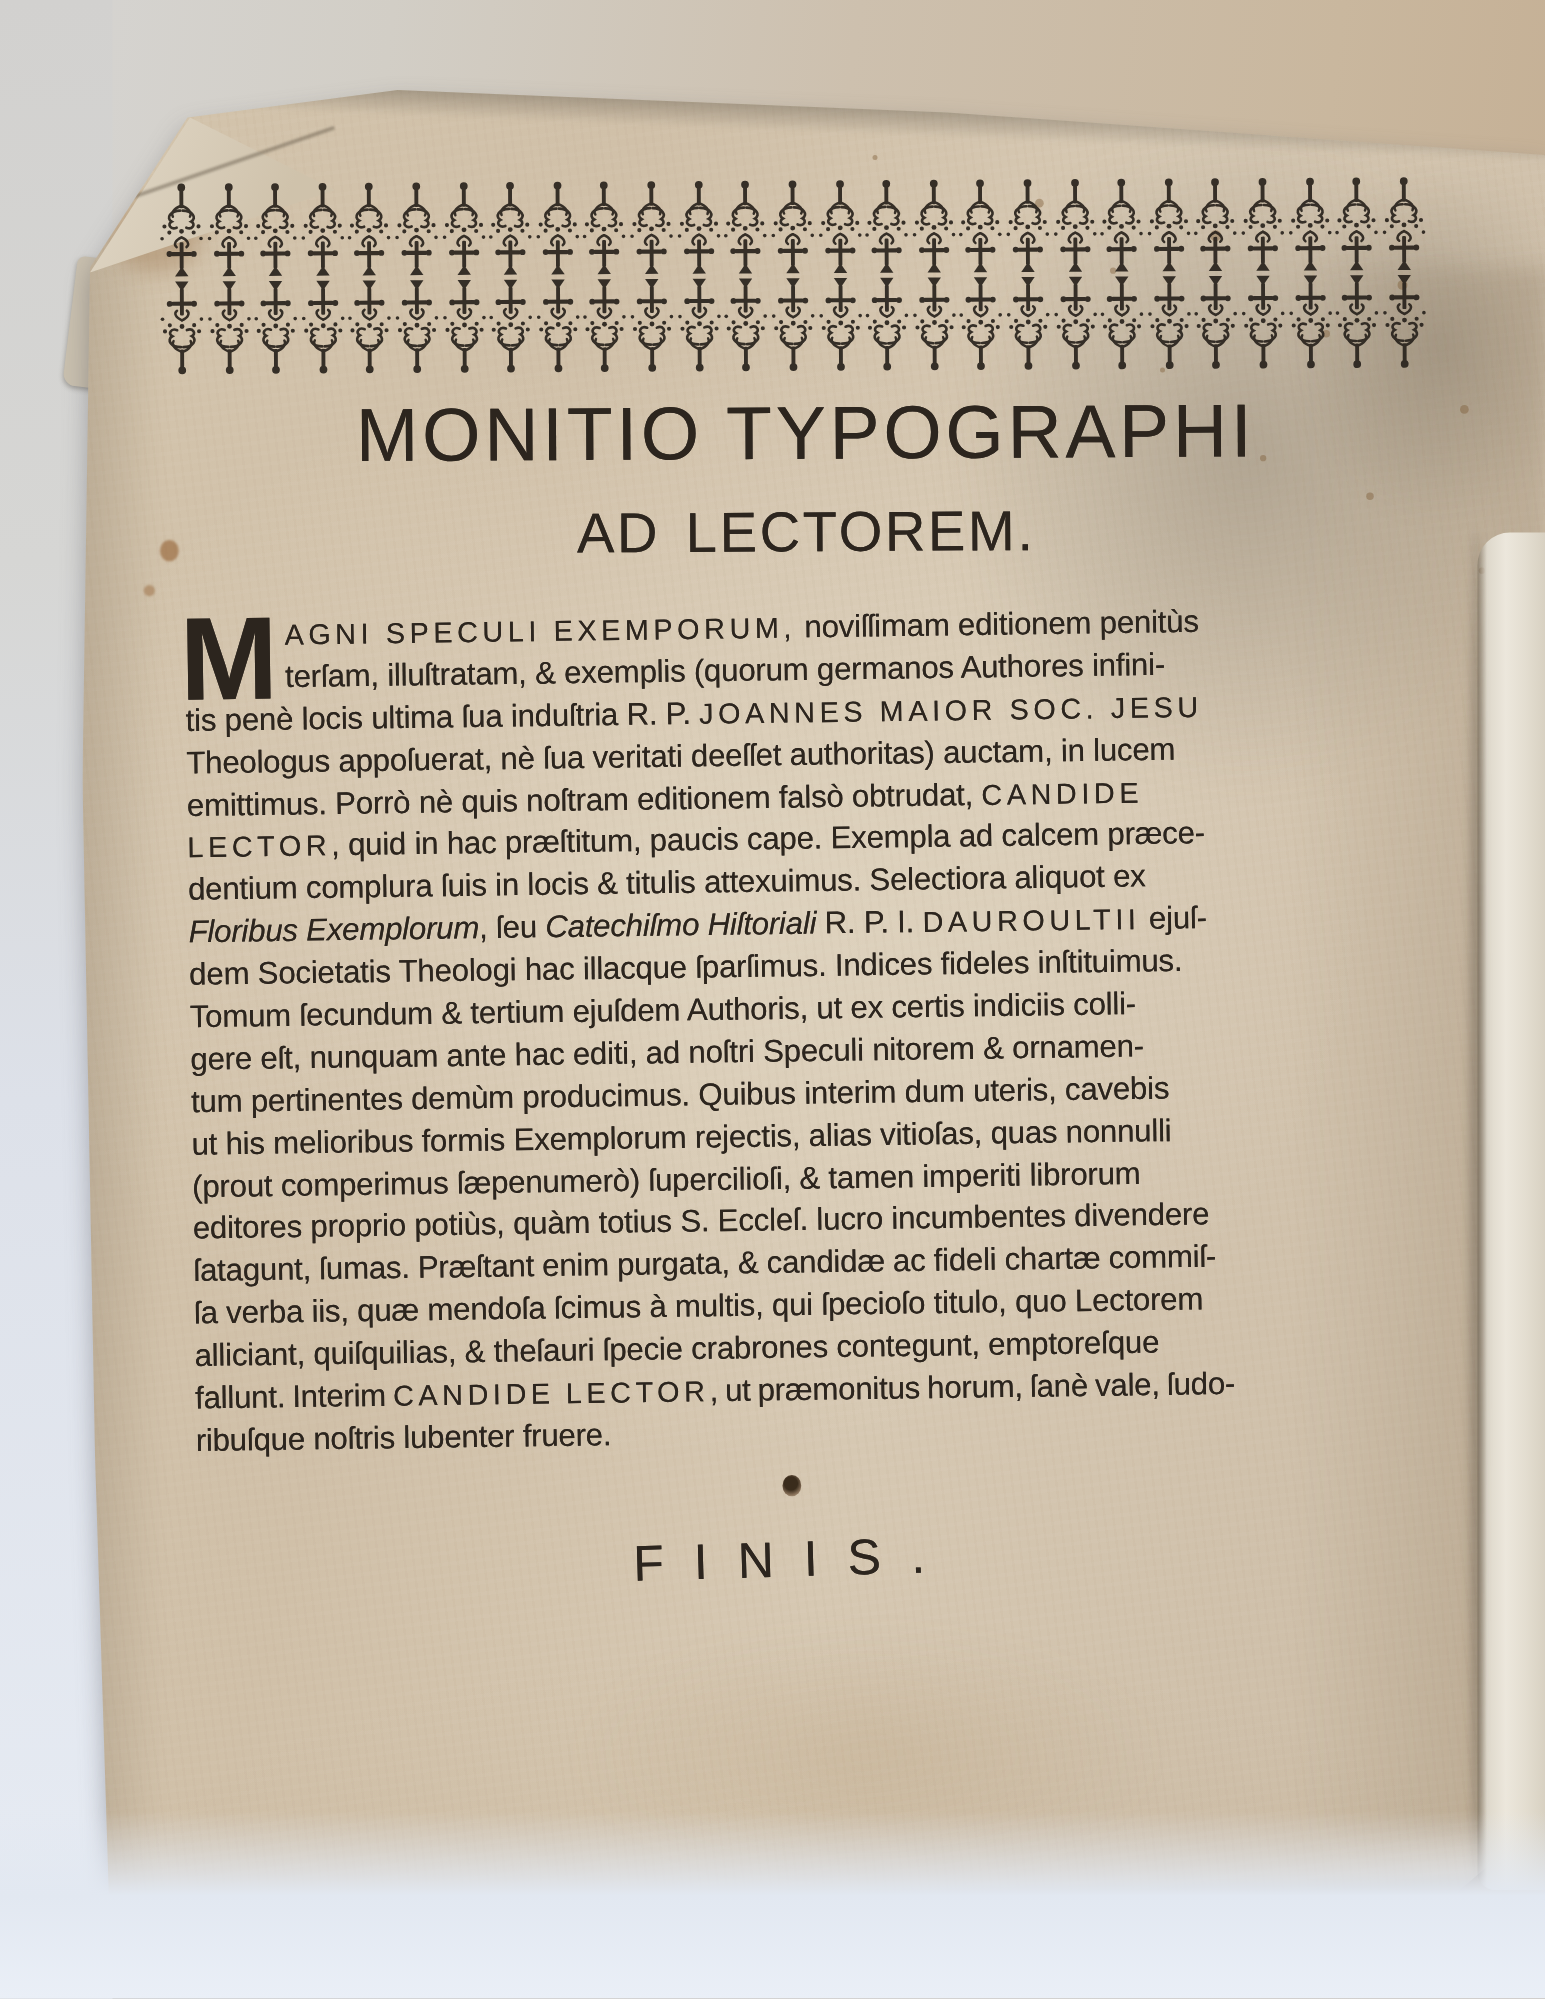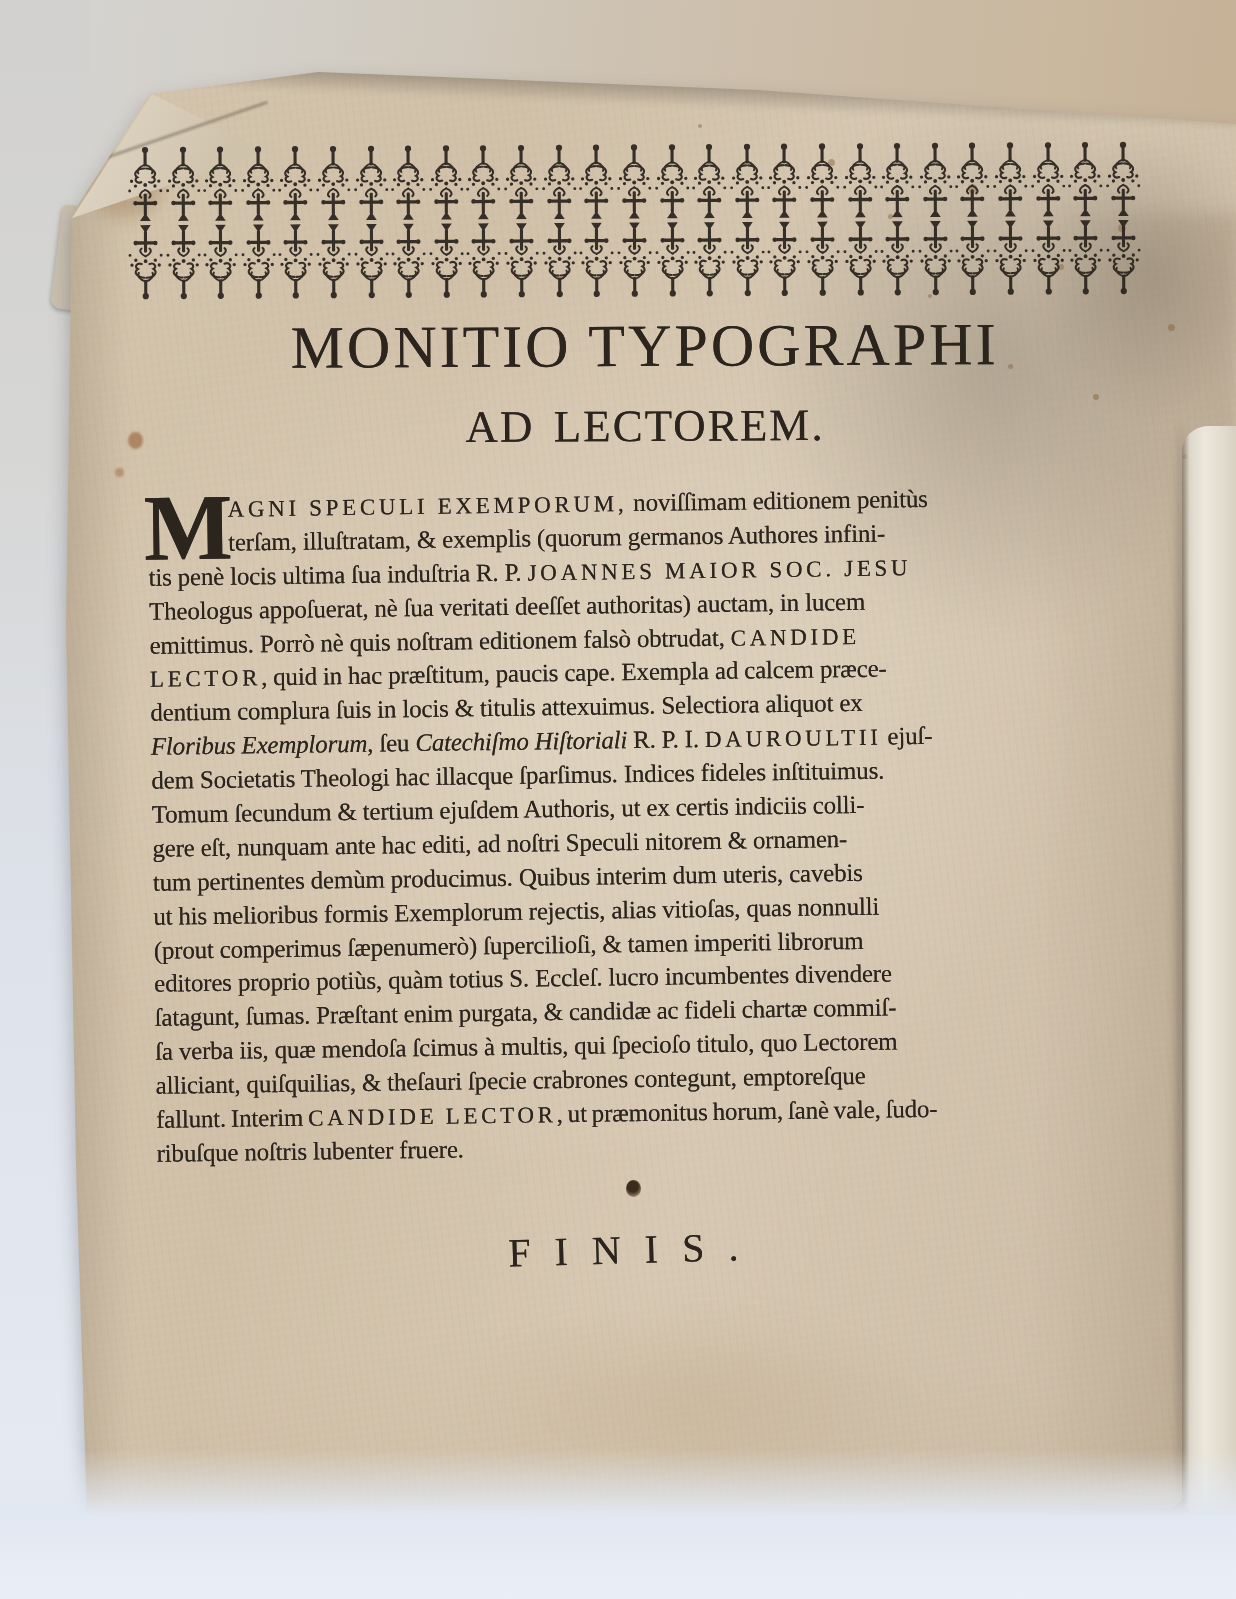--- a/index.html
+++ b/index.html
@@ -1,17 +1,17 @@
 <!DOCTYPE html>
 <html><head>
 <meta charset="utf-8">
 <style>
   html,body{margin:0;padding:0;background:#9a9a9a;}
   .stage{position:relative;width:1236px;height:1599px;overflow:hidden;
-         font-family:Liberation Serif, serif;}
+         font-family:Liberation Sans, sans-serif;}
 
   
   .bg-top{position:absolute;inset:0;
     background:linear-gradient(97deg,#d6d5d3 0%,#d2cec6 22%,#cdc0ae 48%,#c9b79e 75%,#c2ab8f 100%);}
   .bg-left{position:absolute;left:0;top:0;width:90px;height:100%;
     background:linear-gradient(180deg,#d2d1cf 0%,#d6d6d4 28%,#dde1e9 55%,#e7ecf4 100%);}
   .bg-bottom{position:absolute;left:0;bottom:0;width:100%;height:150px;
     background:linear-gradient(180deg,rgba(226,232,241,0) 0%,#e2e8f1 45%,#eaeff7 100%);}
   .speck{position:absolute;border-radius:50%;background:#4c4c4a;}
   .speck.s1{left:298px;top:127px;width:4px;height:4px;}

